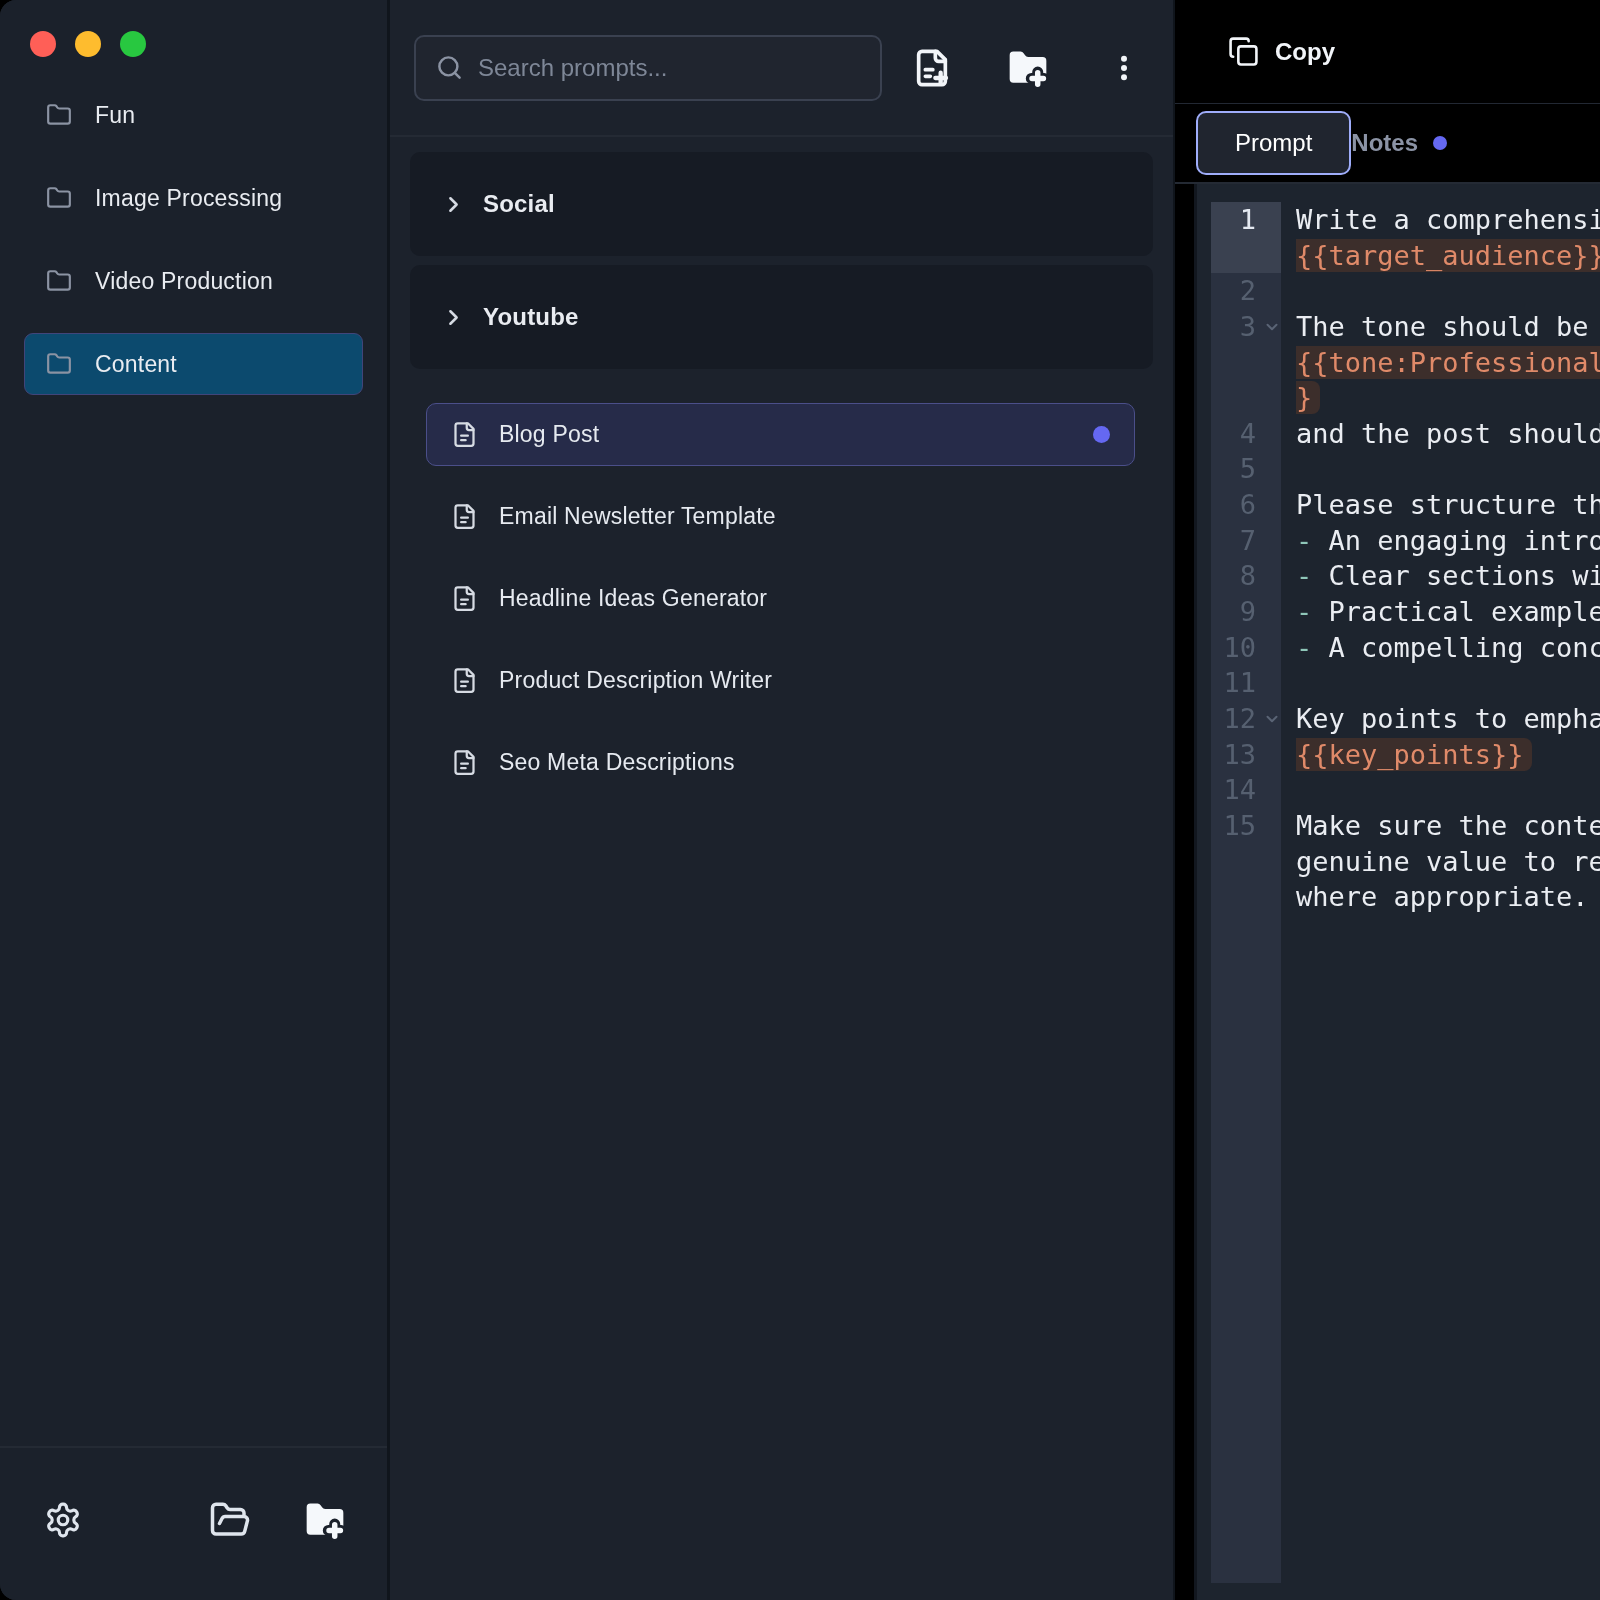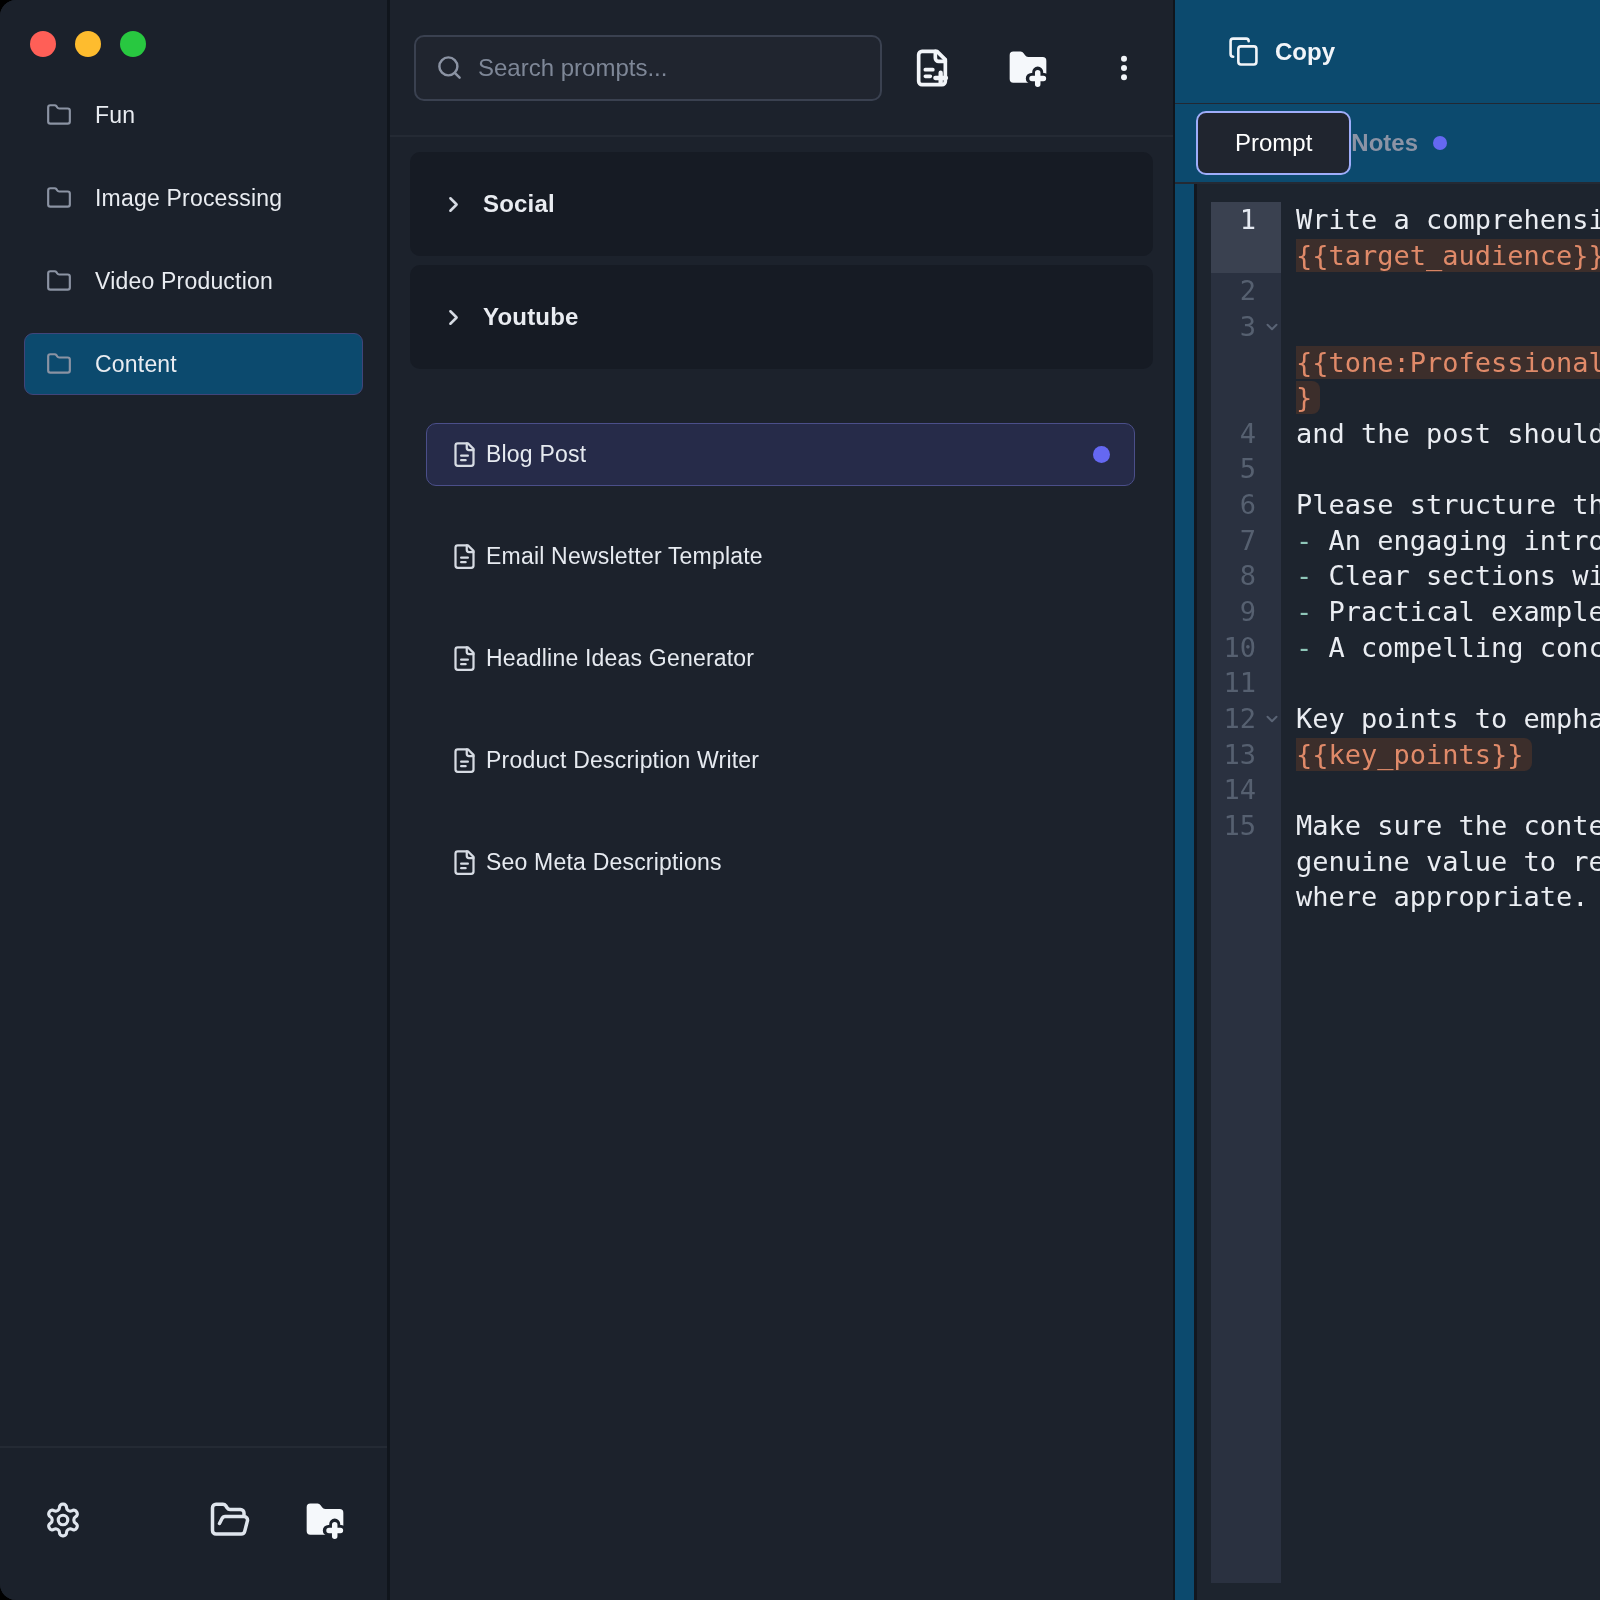--- a/index.html
+++ b/index.html
@@ -65,29 +65,29 @@
   .group-card {
     margin:0 20px 9px 20px; height:104px; background:#161B24; border-radius:10px;
     display:flex; align-items:center; padding-left:31px; gap:17px;
   }
   .group-card .icon { color:#D6DBE3; display:flex; }
   .group-card .lbl { color:#E9ECF1; font-size:24px; font-weight:600; letter-spacing:.2px; }
 
   .prompt-list { margin:34px 38px 0 36px; display:flex; flex-direction:column; gap:19px; }
   .prompt-row {
     height:63px; border-radius:10px; border:1.5px solid transparent;
-    display:flex; align-items:center; padding:0 24px; gap:8px;margin-top:20px;
+    display:flex; align-items:center; padding:0 24px; gap:21px;
   }
   .prompt-row .icon { color:#D6DBE3; display:flex; }
   .prompt-row .lbl { color:#E6EAF0; font-size:23px; font-weight:500; letter-spacing:.2px; }
   .prompt-row.selected { background:#262B49; border-color:#4B4F8A; }
   .dot { width:17px; height:17px; border-radius:50%; background:#6568F2; margin-left:auto; }
 
   
-  .detail { flex:1; min-width:0; background:#0c4a6e; display:flex; flex-direction:column; overflow:hidden; }
+  .detail { flex:1; min-width:0; background:#000000; display:flex; flex-direction:column; overflow:hidden; }
   .copy-row { height:104px; flex:0 0 104px; display:flex; align-items:center; padding-left:53px; border-bottom:1.5px solid #222833; }
   .copy-btn { display:flex; align-items:center; gap:16px; color:#F2F5F9; cursor:pointer; }
   .copy-btn .lbl { font-size:24px; font-weight:700; color:#F2F5F9; }
 
   .tab-row { height:80px; flex:0 0 80px; display:flex; align-items:center; padding-left:21px; border-bottom:2px solid #242A34; }
   .tab-active {
     height:64px; padding:0 37px; display:flex; align-items:center;
     border:2.5px solid #9FADFA; border-radius:10px; background:#20252F;
   }
   .tab-active .lbl { font-size:24px; font-weight:400; color:#FFFFFF; }
@@ -337,21 +337,21 @@
       </div>
     </div>
     <div class="editor">
       <div class="gutter-strip"></div>
       <div class="ed-rows" id="editor-rows">
           <div class="ed-row"><div class="g-cell active">1</div><div class="code"><span class="seg-plain">Write a comprehensiv</span></div></div>
           <div class="ed-row"><div class="g-cell active"></div><div class="code"><span class="seg-var">{{target_audience}}</span></div></div>
           <div class="ed-row"><div class="g-cell">2</div><div class="code"></div></div>
           <div class="ed-row"><div class="g-cell">3<span class="fold"><span class="icon"><svg width="18" height="18" viewBox="0 0 24 24" fill="none" stroke="currentColor" stroke-width="2.6" stroke-linecap="round" stroke-linejoin="round">
                     <path d="m6 9 6 6 6-6"></path>
-                  </svg></span></span></div></div>
+                  </svg></span></span></div><div class="code"><span class="seg-plain">The tone should be</span></div></div>
           <div class="ed-row"><div class="g-cell"></div><div class="code"><span class="seg-var">{{tone:Professional</span></div></div>
           <div class="ed-row"><div class="g-cell"></div><div class="code"><span class="seg-var">}</span></div></div>
           <div class="ed-row"><div class="g-cell">4</div><div class="code"><span class="seg-plain">and the post should</span></div></div>
           <div class="ed-row"><div class="g-cell">5</div><div class="code"></div></div>
           <div class="ed-row"><div class="g-cell">6</div><div class="code"><span class="seg-plain">Please structure the</span></div></div>
           <div class="ed-row"><div class="g-cell">7</div><div class="code"><span class="seg-dash">-</span><span class="seg-plain"> An engaging introd</span></div></div>
           <div class="ed-row"><div class="g-cell">8</div><div class="code"><span class="seg-dash">-</span><span class="seg-plain"> Clear sections wit</span></div></div>
           <div class="ed-row"><div class="g-cell">9</div><div class="code"><span class="seg-dash">-</span><span class="seg-plain"> Practical examples</span></div></div>
           <div class="ed-row"><div class="g-cell">10</div><div class="code"><span class="seg-dash">-</span><span class="seg-plain"> A compelling concl</span></div></div>
           <div class="ed-row"><div class="g-cell">11</div><div class="code"></div></div>

